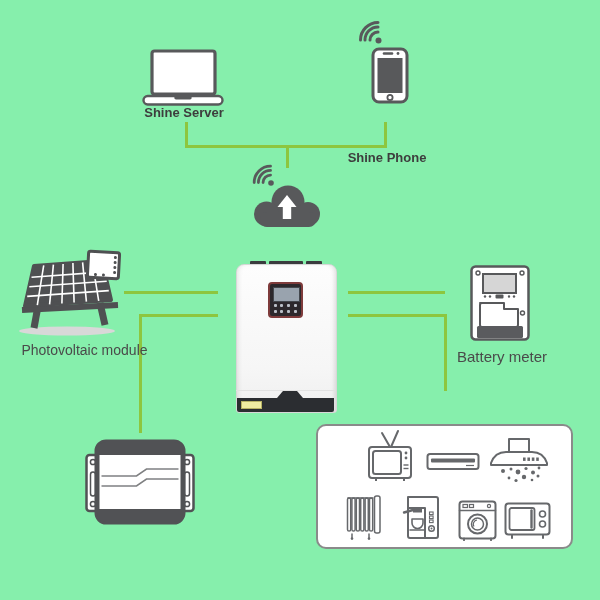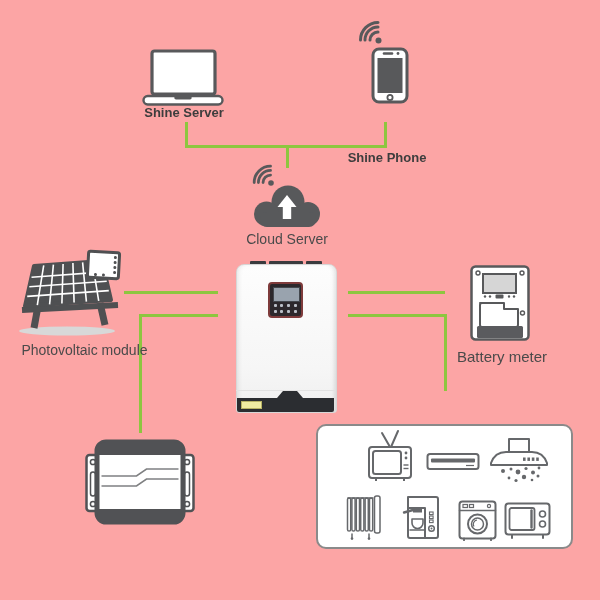--- a/index.html
+++ b/index.html
@@ -1,16 +1,16 @@
 <!DOCTYPE html>
 <html><head>
 <meta charset="utf-8">
 <style>
   html,body{margin:0;padding:0;background:#fff;}
-  .canvas{position:relative;width:600px;height:600px;background:#fca5a5;overflow:hidden;
+  .canvas{position:relative;width:600px;height:600px;background:#86efac;overflow:hidden;
           font-family:"Liberation Sans",sans-serif;color:#4a4a4a;}
   .abs{position:absolute;}
   
   .line{position:absolute;background:#8dc63f;}
   
   .lbl{position:absolute;text-align:center;color:#4a4a4a;line-height:1.1;}
   .lbl.small{font-size:13px;font-weight:700;color:#3d3d3d;}
   .lbl.med{font-size:14px;font-weight:400;}
   .lbl.big{font-size:15px;font-weight:400;}
   
@@ -86,21 +86,20 @@
   <svg class="abs" style="left:252px;top:181px;" width="70" height="48" viewBox="0 0 70 48">
     <g fill="#58595b">
       <circle cx="36" cy="21" r="16.5"></circle>
       <circle cx="14.5" cy="33" r="12.5"></circle>
       <circle cx="56" cy="33" r="12"></circle>
       <rect x="8" y="31" width="56" height="15" rx="7"></rect>
     </g>
     <polygon points="35,14 25.5,26 44.5,26" fill="#ffffff"></polygon>
     <rect x="30.8" y="25" width="8.4" height="13" fill="#ffffff"></rect>
   </svg>
-  <div class="lbl med" style="left:227px;top:232px;width:120px;">Cloud Server</div>
 
   <svg class="abs" style="left:12px;top:246px;" width="118" height="92" viewBox="0 0 118 92">
     <ellipse cx="55" cy="85" rx="48" ry="4.5" fill="#d8d8d8"></ellipse>
     <path d="M26,60 L22,82" stroke="#4f5052" stroke-width="7"></path>
     <path d="M88,57 L93,79" stroke="#4f5052" stroke-width="7"></path>
     <path d="M10,64 L106,59" stroke="#4f5052" stroke-width="6"></path>
     <polygon points="22,20 90,15 99,54 13,60" fill="#4f5052" stroke="#4f5052" stroke-width="4" stroke-linejoin="round"></polygon>
     <g stroke="#ffffff" stroke-width="1.6">
       <path d="M19.5,31.2 L92.5,25.9"></path>
         <path d="M17.3,40.8 L94.7,35.3"></path>

